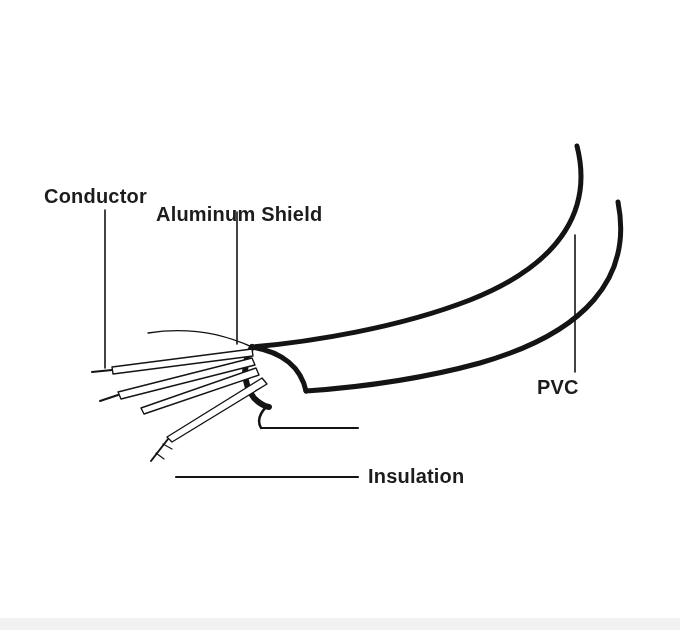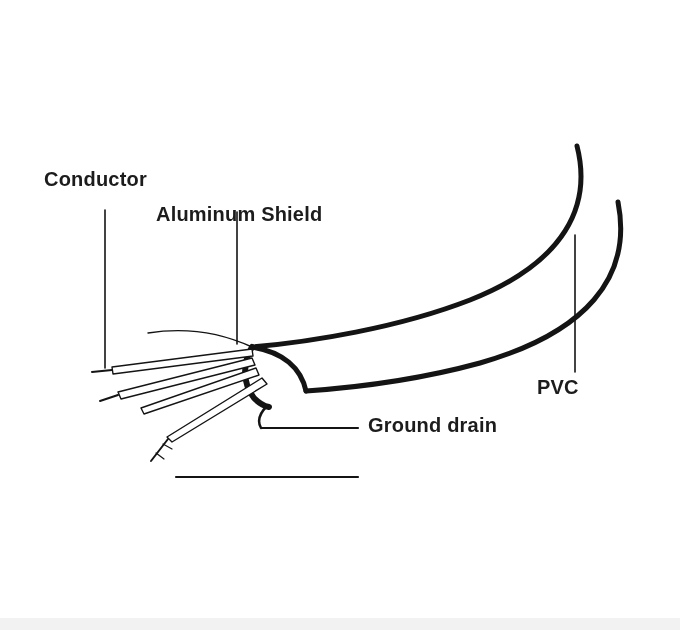--- a/index.html
+++ b/index.html
@@ -23,21 +23,21 @@
     height: 630px;
   }
   .label {
     position: absolute;
     font-weight: 700;
     font-size: 20px;
     color: #1c1c1c;
     white-space: nowrap;
     letter-spacing: 0.2px;
   }
-  .label-conductor      { left: 44px;  top: 168px; }
+  .label-conductor      { left: 44px;  top: 185px; }
   .label-aluminum       { left: 156px; top: 183px; margin-top: 20px; }
   .label-pvc            { left: 537px; top: 376px; }
   .label-ground-drain   { left: 368px; top: 414px; }
   .label-insulation     { left: 368px; top: 465px; }
   .bottom-strip {
     position: absolute;
     left: 0;
     bottom: 0;
     width: 680px;
     height: 12px;
@@ -80,18 +80,18 @@
     <path d="M 262 428 L 358 428" stroke-width="2.2"></path>
     <path d="M 176 477 L 358 477" stroke-width="2.2"></path>
   </svg>
 
   <div class="label label-conductor">Conductor</div>
 
   <div class="label label-aluminum">Aluminum Shield</div>
 
   <div class="label label-pvc">PVC</div>
 
-  <div class="label label-ground-drain">Ground drain</div>
 
+  <div class="label label-insulation">Insulation</div>
 
   <div class="bottom-strip"></div>
 
 </div>
 
 </body></html>

